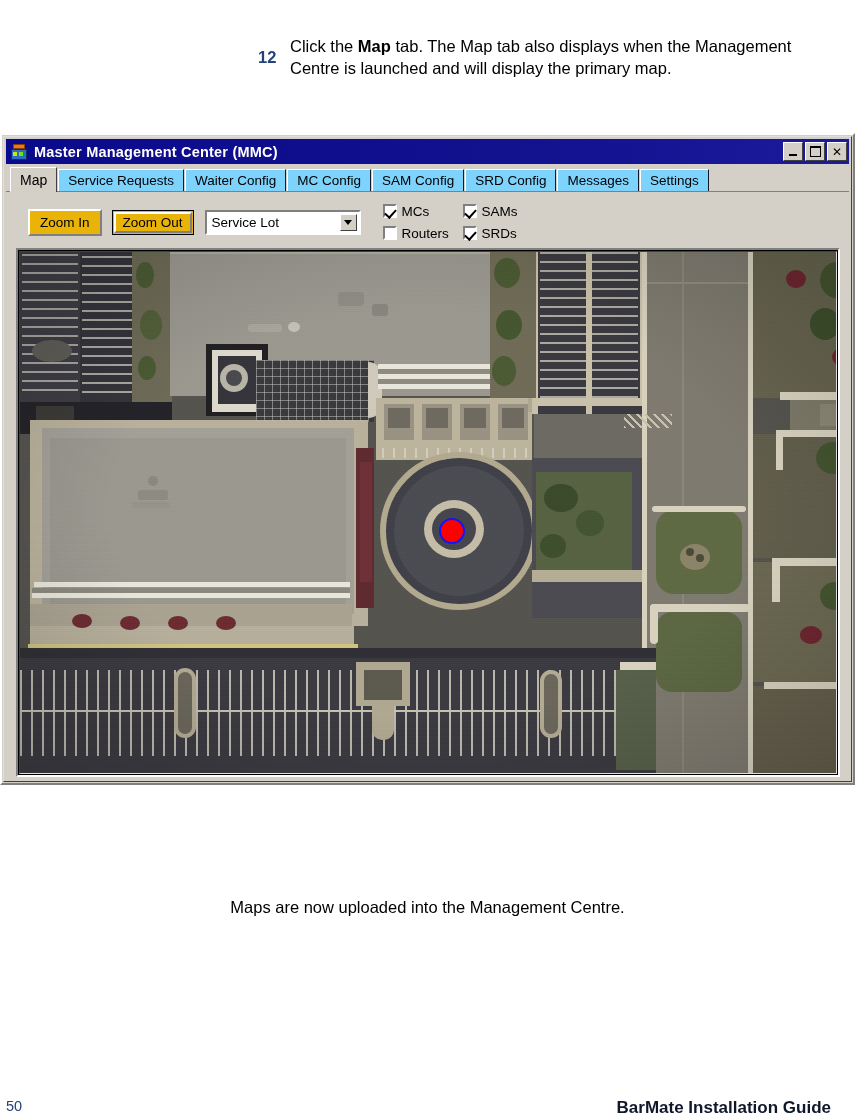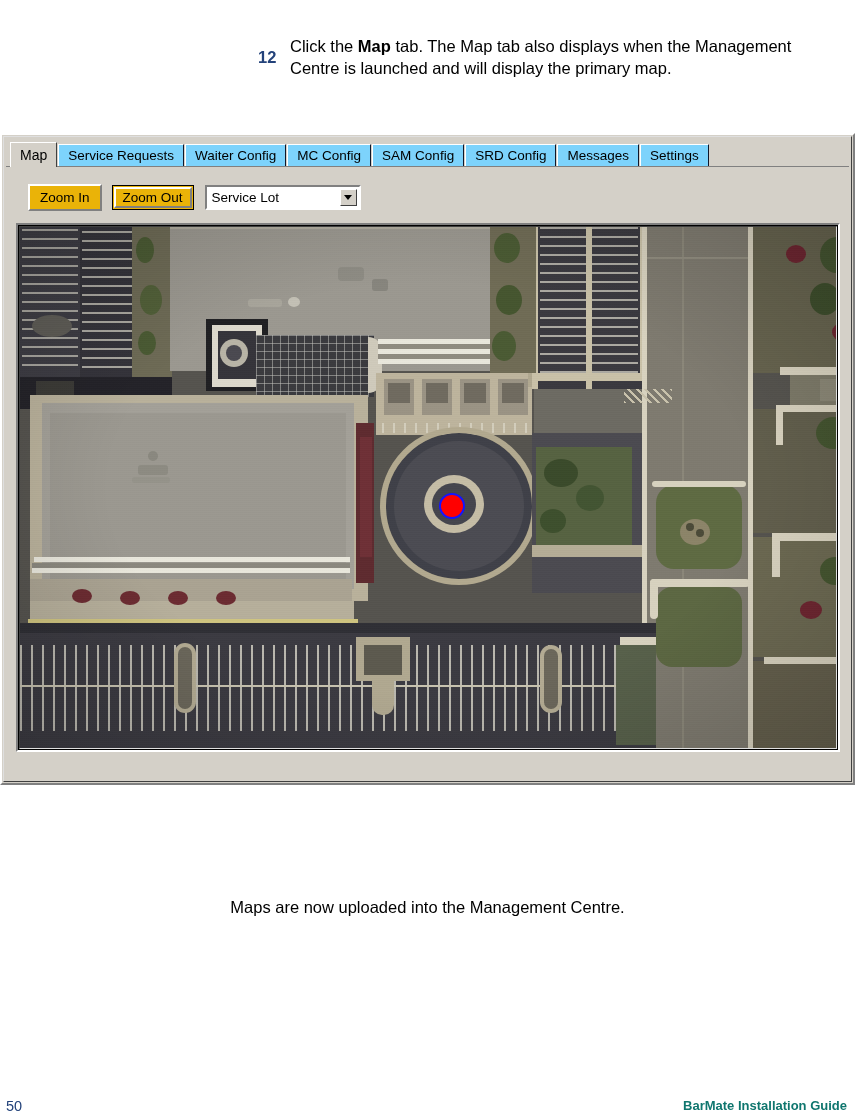--- a/index.html
+++ b/index.html
@@ -226,40 +226,60 @@
     position:absolute; left:0; top:898px; width:855px;
     text-align:center; color:#000; font-size:16.5px;
   }
 
   
   .footer-page {
     position:absolute; left:6px; top:1098px;
     font-size:14.5px; color:#23427a;
   }
   .footer-title {
-    position:absolute; right:8px; top:1098px;
-    font-size:13px; color:#0f766e; font-weight:bold;
+    position:absolute; right:24px; top:1098px;
+    font-size:17px; color:#0f172a; font-weight:bold;
   }
 </style>
 </head>
 <body>
 
 <div class="page">
 
 
   <div class="step">
     <div class="step-row">
       <div class="step-num">12</div>
       <div class="step-text"><span>Click the </span><b>Map</b><span> tab. The Map tab also displays when the Management Centre is launched and will display the primary map.</span></div>
     </div>
   </div>
 
   <div class="app-window">
     <div class="app-window-inner">
 
+      <div class="titlebar">
+        <span class="title-icon">
+          <span class="roof"></span>
+            <span class="body"></span>
+            <span class="w1"></span>
+            <span class="w2"></span>
+        </span>
+        <span class="title-text">Master Management Center (MMC)</span>
+        <span class="win-btns">
+          <span class="win-btn min">
+              <span class="gl"></span>
+            </span>
+          <span class="win-btn max">
+              <span class="gl"></span>
+            </span>
+          <span class="win-btn close">
+              <span class="gl">✕</span>
+            </span>
+        </span>
+      </div>
 
       <div class="tabstrip">
         <div class="tab active">Map</div>
         <div class="tab">Service Requests</div>
         <div class="tab">Waiter Config</div>
         <div class="tab">MC Config</div>
         <div class="tab">SAM Config</div>
         <div class="tab">SRD Config</div>
         <div class="tab">Messages</div>
         <div class="tab">Settings</div>
@@ -268,20 +288,38 @@
       <div class="toolbar">
         <div class="btn">Zoom In</div>
         <div style="width:10px"></div>
         <div class="btn focus"><span class="inner"></span><span>Zoom Out</span></div>
 
         <div class="combo">
           <span class="val">Service Lot</span>
           <span class="arrow-btn"></span>
         </div>
 
+        <div class="checks">
+          <label class="chk">
+            <span class="chkbox on"></span>
+            <span class="lbl">MCs</span>
+          </label>
+          <label class="chk">
+            <span class="chkbox on"></span>
+            <span class="lbl">SAMs</span>
+          </label>
+          <label class="chk">
+            <span class="chkbox"></span>
+            <span class="lbl">Routers</span>
+          </label>
+          <label class="chk">
+            <span class="chkbox on"></span>
+            <span class="lbl">SRDs</span>
+          </label>
+        </div>
       </div>
 
       <div class="map-wrap">
         <div class="inner2">
           <div class="map">
 
             <div class="mlayer asphalt-base" style="background:#55534e"></div>
 
             <div class="mlayer lot" style="left:0;top:0;width:118px;height:150px;"></div>
             <div class="mlayer stripes-h" style="left:2px;top:2px;width:56px;height:140px;opacity:.8"></div>

